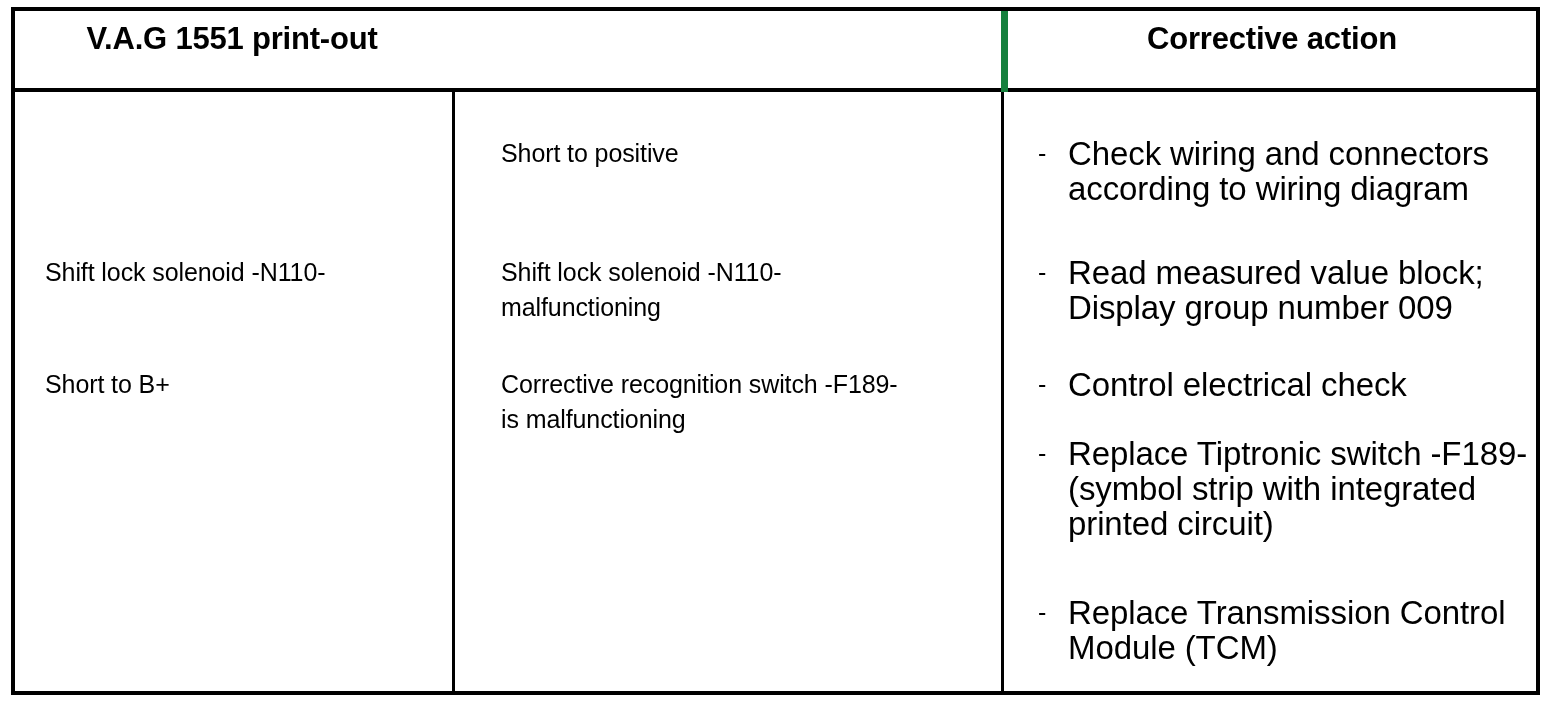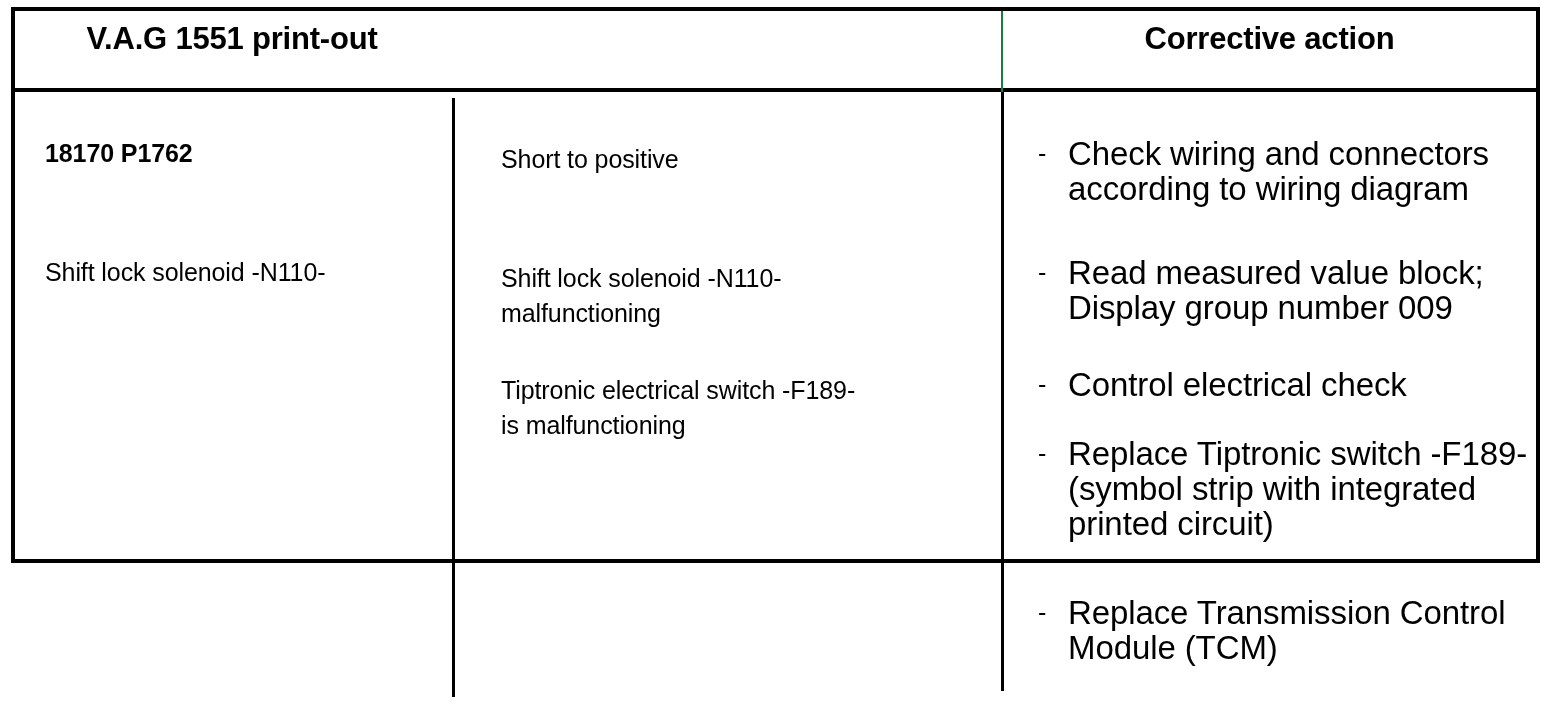--- a/index.html
+++ b/index.html
@@ -23,21 +23,21 @@
     height: 710px;
     background: #ffffff;
   }
 
   
   .fault-table {
     position: absolute;
     left: 11px;
     top: 7px;
     width: 1529px;
-    height: 556px;
+    height: 688px;
     box-sizing: border-box;
     border: 4px solid #000000;
     background: #ffffff;
   }
 
   
   .table-head {
     position: absolute;
     left: 0;
     top: 0;
@@ -58,38 +58,38 @@
   .head-cell span {
     display: block;
     padding-top: 10px;
     font-size: 31px;
     font-weight: bold;
     letter-spacing: -0.2px;
     white-space: nowrap;
   }
   .hc1 { left: 0px;   width: 434px; }
   .hc2 { left: 437px; width: 549px; border-left: 3px solid #000000; }
-  .hc3 { left: 986px; width: 535px; border-left: 2px solid #15803d; }
+  .hc3 { left: 986px; width: 535px; border-left: 7px solid #15803d; }
 
   
   .table-body {
     position: absolute;
     left: 0;
     top: 81px;
     width: 100%;
     height: 599px;
   }
   .body-col {
     position: absolute;
     top: 0;
     height: 599px;
     box-sizing: border-box;
   }
   .bc1 { left: 0px;   width: 434px; }
-  .bc2 { left: 437px; width: 549px; border-left: 3px solid #000000; margin-top: 6px; }
+  .bc2 { left: 437px; width: 549px; border-left: 3px solid #000000; }
   .bc3 { left: 986px; width: 535px; border-left: 3px solid #000000; }
 
   
   .entry {
     position: absolute;
     font-size: 25px;
     line-height: 35px;
     letter-spacing: -0.1px;
     white-space: pre-line;
   }
@@ -154,29 +154,29 @@
 
       <div class="head-cell hc3">
         <span>Corrective action</span>
       </div>
 
     </div>
 
     <div class="table-body">
 
       <div class="body-col bc1">
-        <div class="entry bold e0">18170 P1762</div>
         <div class="entry e1">Shift lock solenoid -N110-</div>
+        <div class="entry e2">Short to B+</div>
       </div>
 
       <div class="body-col bc2">
         <div class="entry e0">Short to positive</div>
         <div class="entry e1">Shift lock solenoid -N110-
 malfunctioning</div>
-        <div class="entry e2">Tiptronic electrical switch -F189-
+        <div class="entry e2">Corrective recognition switch -F189-
 is malfunctioning</div>
       </div>
 
       <div class="body-col bc3">
 
         <div class="action a0">
           <span class="marker">-</span>
           <span class="action-text">Check wiring and connectors
 according to wiring diagram</span>
         </div>

